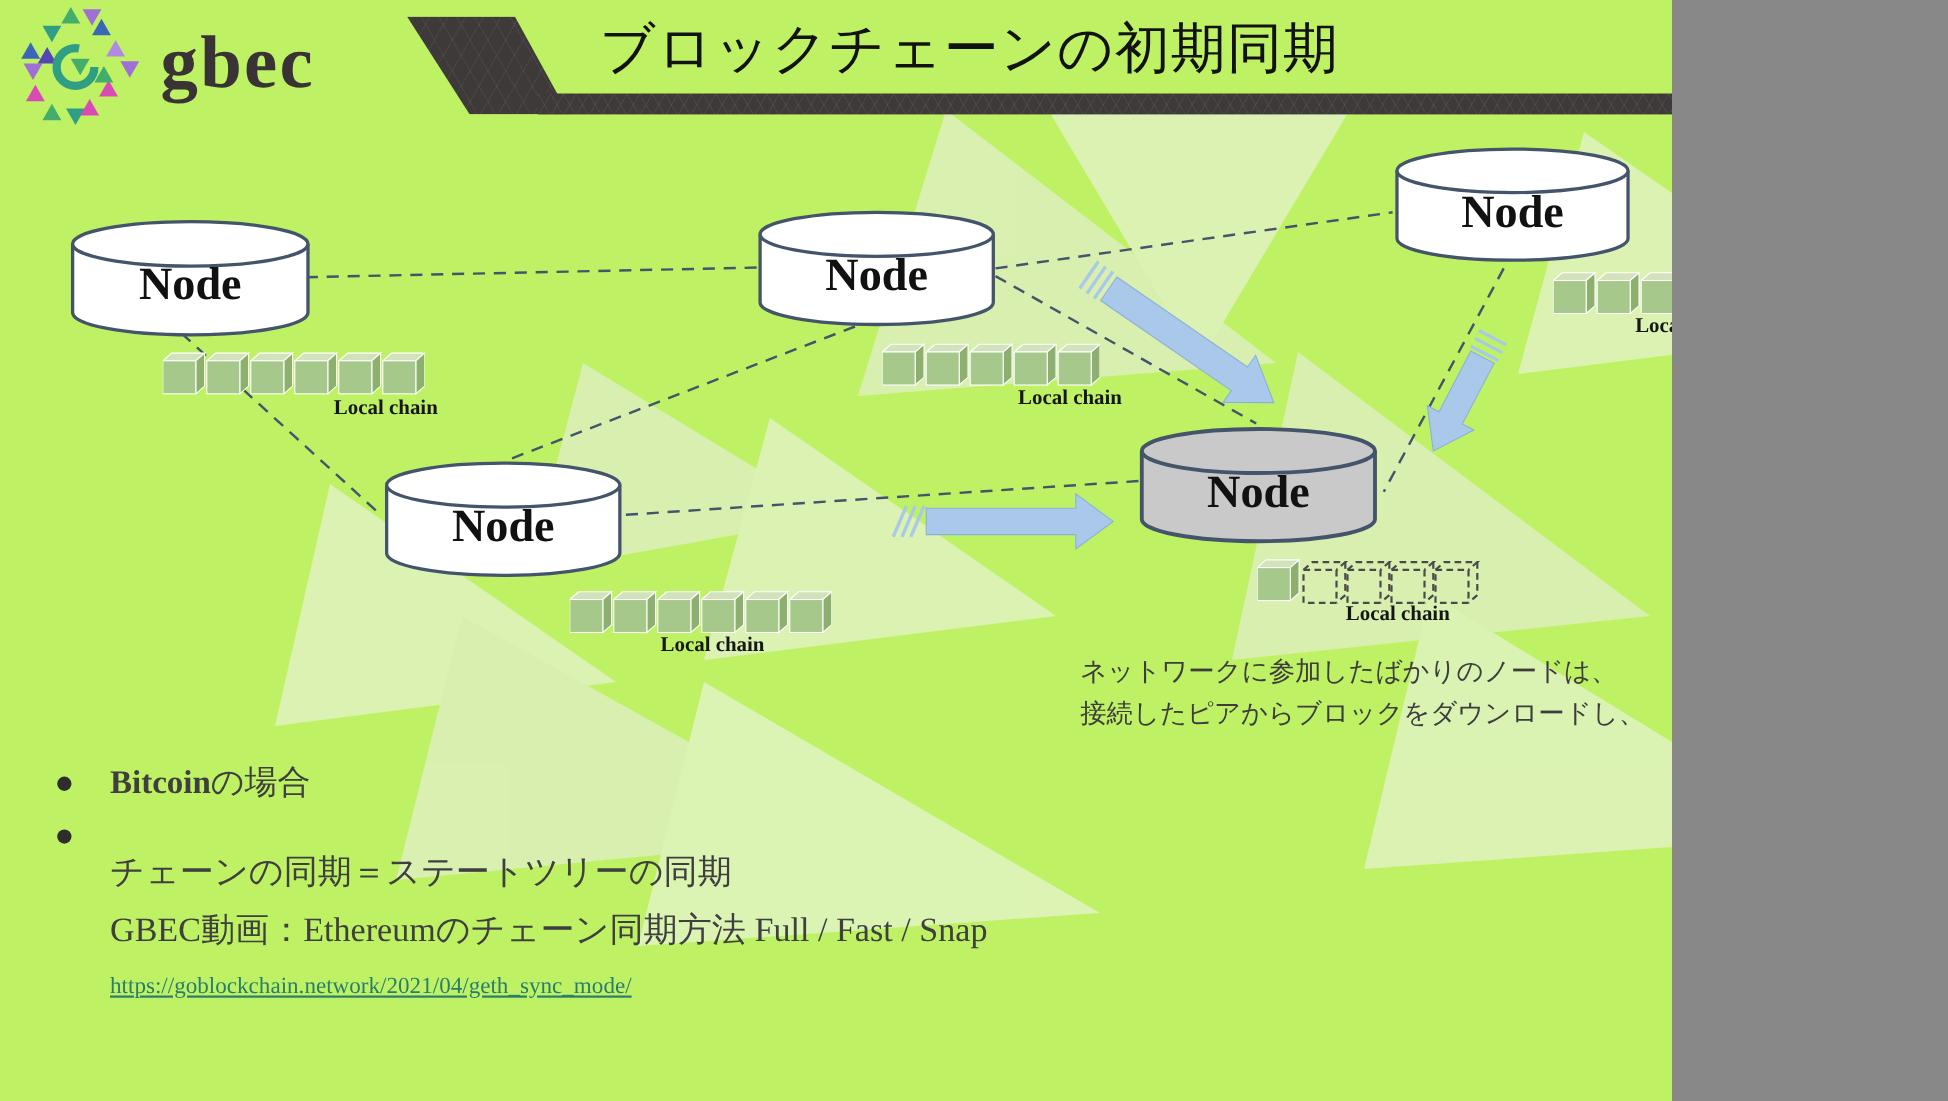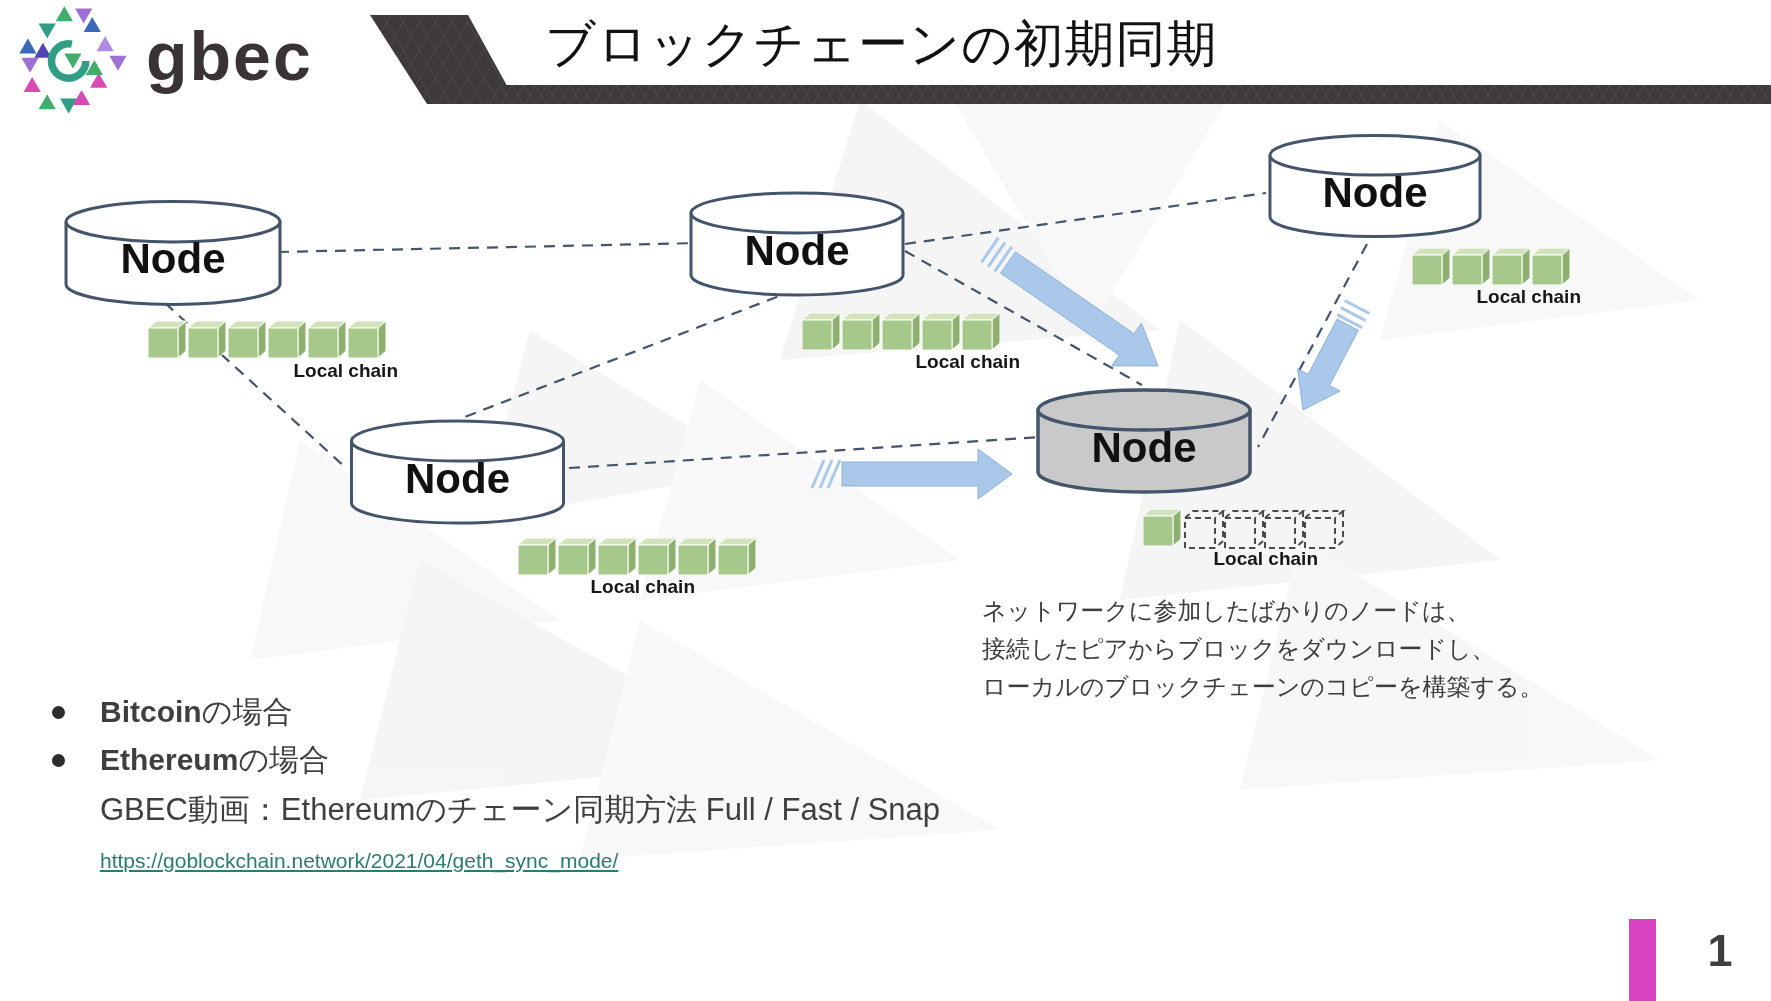--- a/index.html
+++ b/index.html
@@ -1,18 +1,18 @@
 <!DOCTYPE html>
 <html><head>
 <meta charset="utf-8">
 <style>
   html,body{margin:0;padding:0;background:#888;}
   .slide{
-    position:relative;width:1771px;height:1001px;background:#ffffff;
-    overflow:hidden;font-family:Liberation Sans, sans-serif;
+    position:relative;width:1520px;height:1001px;background:#bef264;
+    overflow:hidden;font-family:Liberation Serif, serif;
   }
   .abs{position:absolute;}
   
   .logo-mark{left:14px;top:2px;width:120px;height:118px;}
   .logo-word{left:146px;top:22px;font-size:68px;font-weight:800;color:#3a3335;letter-spacing:2px;line-height:1;}
   .banner-para{
     left:370px;top:15px;width:147px;height:89px;background:#3e3a39;
     clip-path:polygon(0 0,66.7% 0,100% 100%,38.8% 100%);
     background-image:repeating-linear-gradient(60deg,transparent 0 13px,rgba(255,255,255,.05) 13px 14px),
                      repeating-linear-gradient(-60deg,transparent 0 13px,rgba(255,255,255,.05) 13px 14px);
@@ -315,33 +315,32 @@
         <polyline points="0,8 8,1 38,1 30,8"></polyline>
         <polyline points="38,1 38,31 30,38"></polyline>
     </g>
   </svg>
   <div class="abs chain-label" style="left:1148px;top:548px;">Local chain</div>
 
   <div class="abs annotation">
     <div class="para1">
       <div>ネットワークに参加したばかりのノードは、</div>
       <div>接続したピアからブロックをダウンロードし、</div>
-      <div>ローカルのブロックチェーンのコピーを構築する。</div>
     </div>
   </div>
 
   <div class="abs bullets">
     <div class="b-row">
       <span class="b-dot"></span>
       <span class="b-head"><span class="term">Bitcoin</span><span>の場合</span></span>
     </div>
     <div class="b-row">
       <span class="b-dot"></span>
-      <span class="b-head"><span class="term">Ethereum</span><span>の場合</span></span>
     </div>
+    <div class="b-detail">チェーンの同期＝ステートツリーの同期</div>
     <div class="b-detail" style="font-size:31px;">GBEC動画：Ethereumのチェーン同期方法 Full / Fast / Snap</div>
     <div class="b-link-row">
       <a class="link" href="#">https://goblockchain.network/2021/04/geth_sync_mode/</a>
     </div>
   </div>
 
   <div class="abs page-bar"></div>
   <div class="abs page-num">1</div>
 
 </div>

